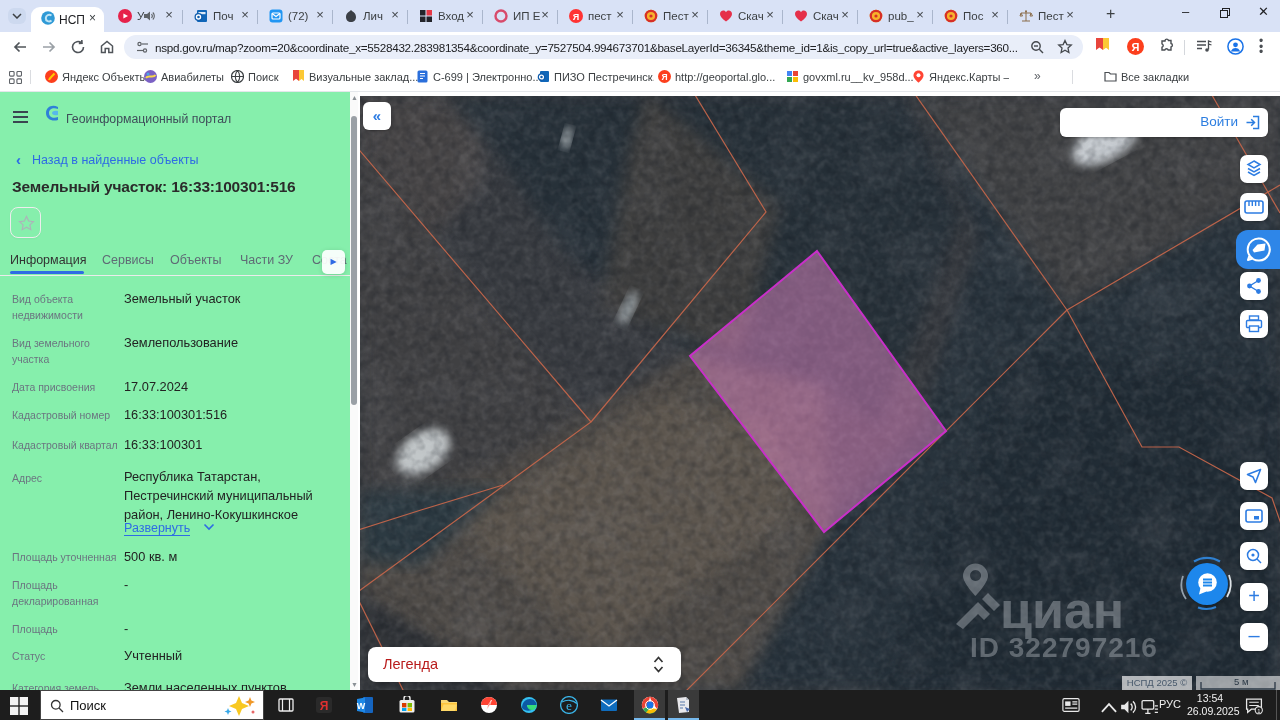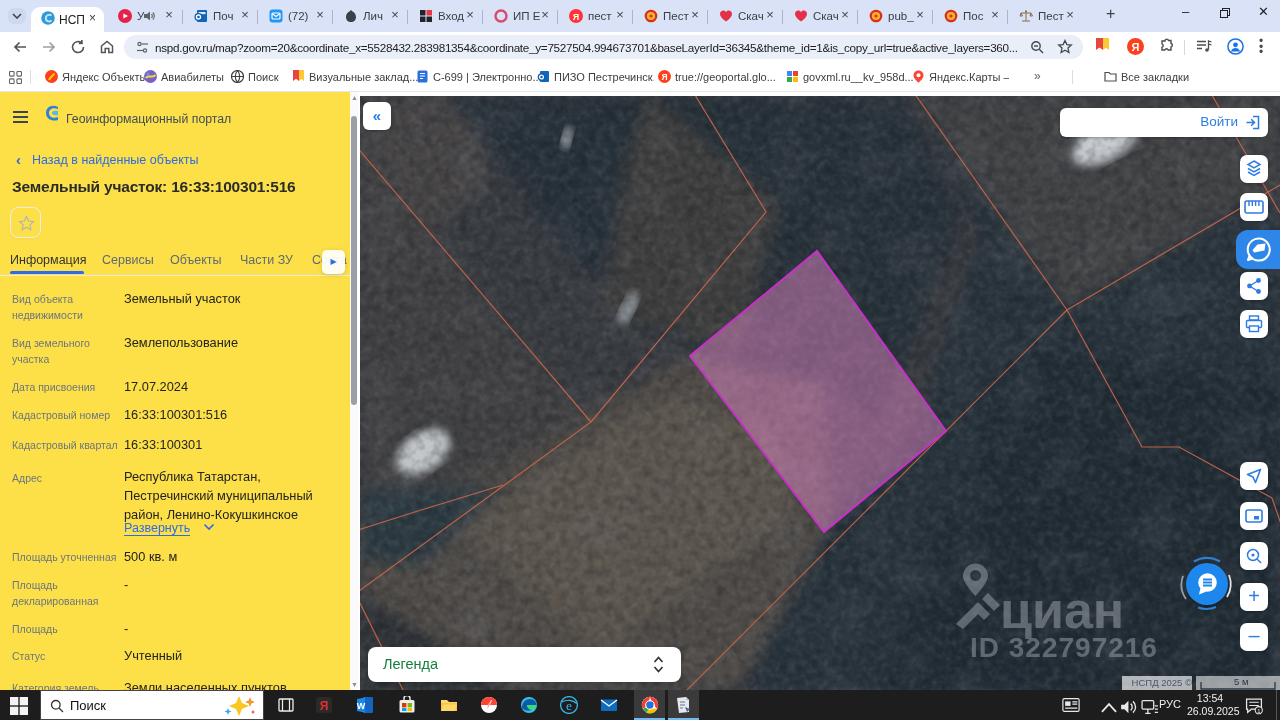--- a/index.html
+++ b/index.html
@@ -24,43 +24,43 @@
 #omnibox{position:absolute;left:124px;top:3px;width:959px;height:24px;border-radius:12px;background:#e9eef9}
 #omnibox .url{position:absolute;left:31px;top:6px;font-size:11.7px;color:#202124;letter-spacing:-0.28px;white-space:nowrap;overflow:hidden;width:875px}
 
 #bookmarks{position:absolute;left:0;top:62px;width:1280px;height:30px;background:#fff;border-bottom:1px solid #e4e7eb}
 .bm{position:absolute;top:7px;height:16px;font-size:11px;color:#3c4043;white-space:nowrap}
 .bm .bi{position:absolute;left:0;top:1px;width:13px;height:13px}
 .bm .bt{position:absolute;left:17px;top:2px}
 .bmsep{position:absolute;top:8px;width:1px;height:14px;background:#dadce0}
 
 #page{position:absolute;left:0;top:92px;width:1280px;height:598px;background:#fff}
-#panel{position:absolute;left:0;top:0;width:350px;height:598px;background:#fde047;overflow:hidden}
+#panel{position:absolute;left:0;top:0;width:350px;height:598px;background:#86efac;overflow:hidden}
 #pscroll{position:absolute;left:350px;top:0;width:8px;height:598px;background:#fafafa}
 #pthumb{position:absolute;left:1px;top:24px;width:6px;height:289px;background:#9aa0a6;border-radius:3px}
 
 .hamb{position:absolute;left:13px;top:19px;width:15px;height:2px;background:#3a4550;box-shadow:0 5px 0 #3a4550,0 10px 0 #3a4550}
 #ptitle{position:absolute;left:66px;top:20px;font-size:12.3px;color:#3f4e5a;font-weight:400}
 #back{position:absolute;left:16px;top:58px;font-size:12.5px;color:#2e6be4;font-weight:500}
 #h1{position:absolute;left:12px;top:86px;font-size:15.5px;color:#2b2b2b;font-weight:700;letter-spacing:-0.2px}
 #star{position:absolute;left:10px;top:115px;width:31px;height:31px;border:1px solid #ededed;border-radius:8px;box-shadow:0 1px 2px rgba(0,0,0,.04)}
 #tabsrow{position:absolute;left:0;top:158px;width:350px;height:26px;font-size:12.5px;color:#5f6a75;border-bottom:1px solid #ebebeb}
 #tabsrow span{position:absolute;top:3px}
 #tabline{position:absolute;left:10px;top:179px;width:74px;height:3px;background:#2e6be4;border-radius:2px}
 #tabarr{position:absolute;left:322px;top:158px;width:23px;height:24px;background:rgba(255,255,255,.92);border-radius:5px;box-shadow:0 1px 5px rgba(0,0,0,.15);color:#2e6be4;font-size:8px;text-align:center;line-height:24px}
 .lbl{position:absolute;left:12px;width:116px;font-size:10.5px;color:#6b7580;line-height:16px}
 .val{position:absolute;left:124px;width:215px;font-size:12.8px;color:#222;line-height:19px}
 #razv{position:absolute;left:124px;top:429px;font-size:12.5px;color:#2e6be4;border-bottom:1px solid #2e6be4}
 
 #mapedge{position:absolute;left:358px;top:0;width:2px;height:598px;background:#fff}
 #map{position:absolute;left:360px;top:4px;width:920px;height:594px;background:#3a3f45;overflow:hidden}
 .mbtn{position:absolute;width:28px;height:28px;background:#fff;border-radius:7px;box-shadow:0 1px 3px rgba(0,0,0,.25)}
 #login{position:absolute;left:700px;top:12px;width:208px;height:29px;background:#fff;border-radius:6px;box-shadow:0 1px 3px rgba(0,0,0,.25);font-size:13.5px;color:#2b7de0}
-#legend{position:absolute;left:8px;top:551px;width:313px;height:35px;background:#fff;border-radius:8px;box-shadow:0 1px 4px rgba(0,0,0,.2);font-size:14.5px;color:#15803d}
-#attrib{position:absolute;left:762px;top:580px;width:70px;height:14px;background:rgba(255,255,255,.65);font-size:9.5px;color:#47586b;text-align:right;line-height:14px}
+#legend{position:absolute;left:8px;top:551px;width:313px;height:35px;background:#fff;border-radius:8px;box-shadow:0 1px 4px rgba(0,0,0,.2);font-size:14.5px;color:#b91c1c}
+#attrib{position:absolute;left:762px;top:580px;width:70px;height:14px;background:rgba(255,255,255,.65);font-size:9.5px;color:#47586b;text-align:center;line-height:14px}
 #scalebox{position:absolute;left:836px;top:580px;width:84px;height:14px;background:rgba(255,255,255,.55);font-size:9.5px;color:#2b3845}
 
 #taskbar{position:absolute;left:0;top:690px;width:1280px;height:30px;background:#1d1d1d}
 #tsearch{position:absolute;left:40px;top:0;width:224px;height:30px;background:#fff;border:1px solid #444}
 .tbico{position:absolute;top:6px;width:18px;height:18px}
 #tray{position:absolute;right:0;top:0;height:30px;color:#fff}
 </style></head>
 <body>
 <div id="screen">
   <div id="tabstrip">
@@ -311,21 +311,21 @@
           <circle cx="4.5" cy="7" r="3.8" fill="#0f5cad"></circle>
           <circle cx="4.5" cy="7" r="1.9" fill="none" stroke="#fff" stroke-width="1.3"></circle>
         </svg>
         <span class="bt" style="width:100px;overflow:hidden;display:inline-block;white-space:nowrap">ПИЗО Пестречинск...</span>
       </div>
     <div class="bm" style="left:658px">
         <svg class="bi" viewBox="0 0 13 13">
           <circle cx="6.5" cy="6.5" r="6.5" fill="#fc3f1d"></circle>
           <text x="6.5" y="10" font-size="8.5" font-weight="bold" fill="#fff" text-anchor="middle" font-family="Liberation Sans">Я</text>
         </svg>
-        <span class="bt">true://geoportal.glo...</span>
+        <span class="bt">http://geoportal.glo...</span>
       </div>
     <div class="bm" style="left:786px">
         <svg class="bi" viewBox="0 0 13 13">
           <rect x="1" y="1" width="5" height="5" fill="#4285f4"></rect>
           <rect x="7" y="1" width="5" height="5" fill="#ea4335"></rect>
           <rect x="1" y="7" width="5" height="5" fill="#34a853"></rect>
           <rect x="7" y="7" width="5" height="5" fill="#fbbc05"></rect>
         </svg>
         <span class="bt">govxml.ru__kv_958d...</span>
       </div>

